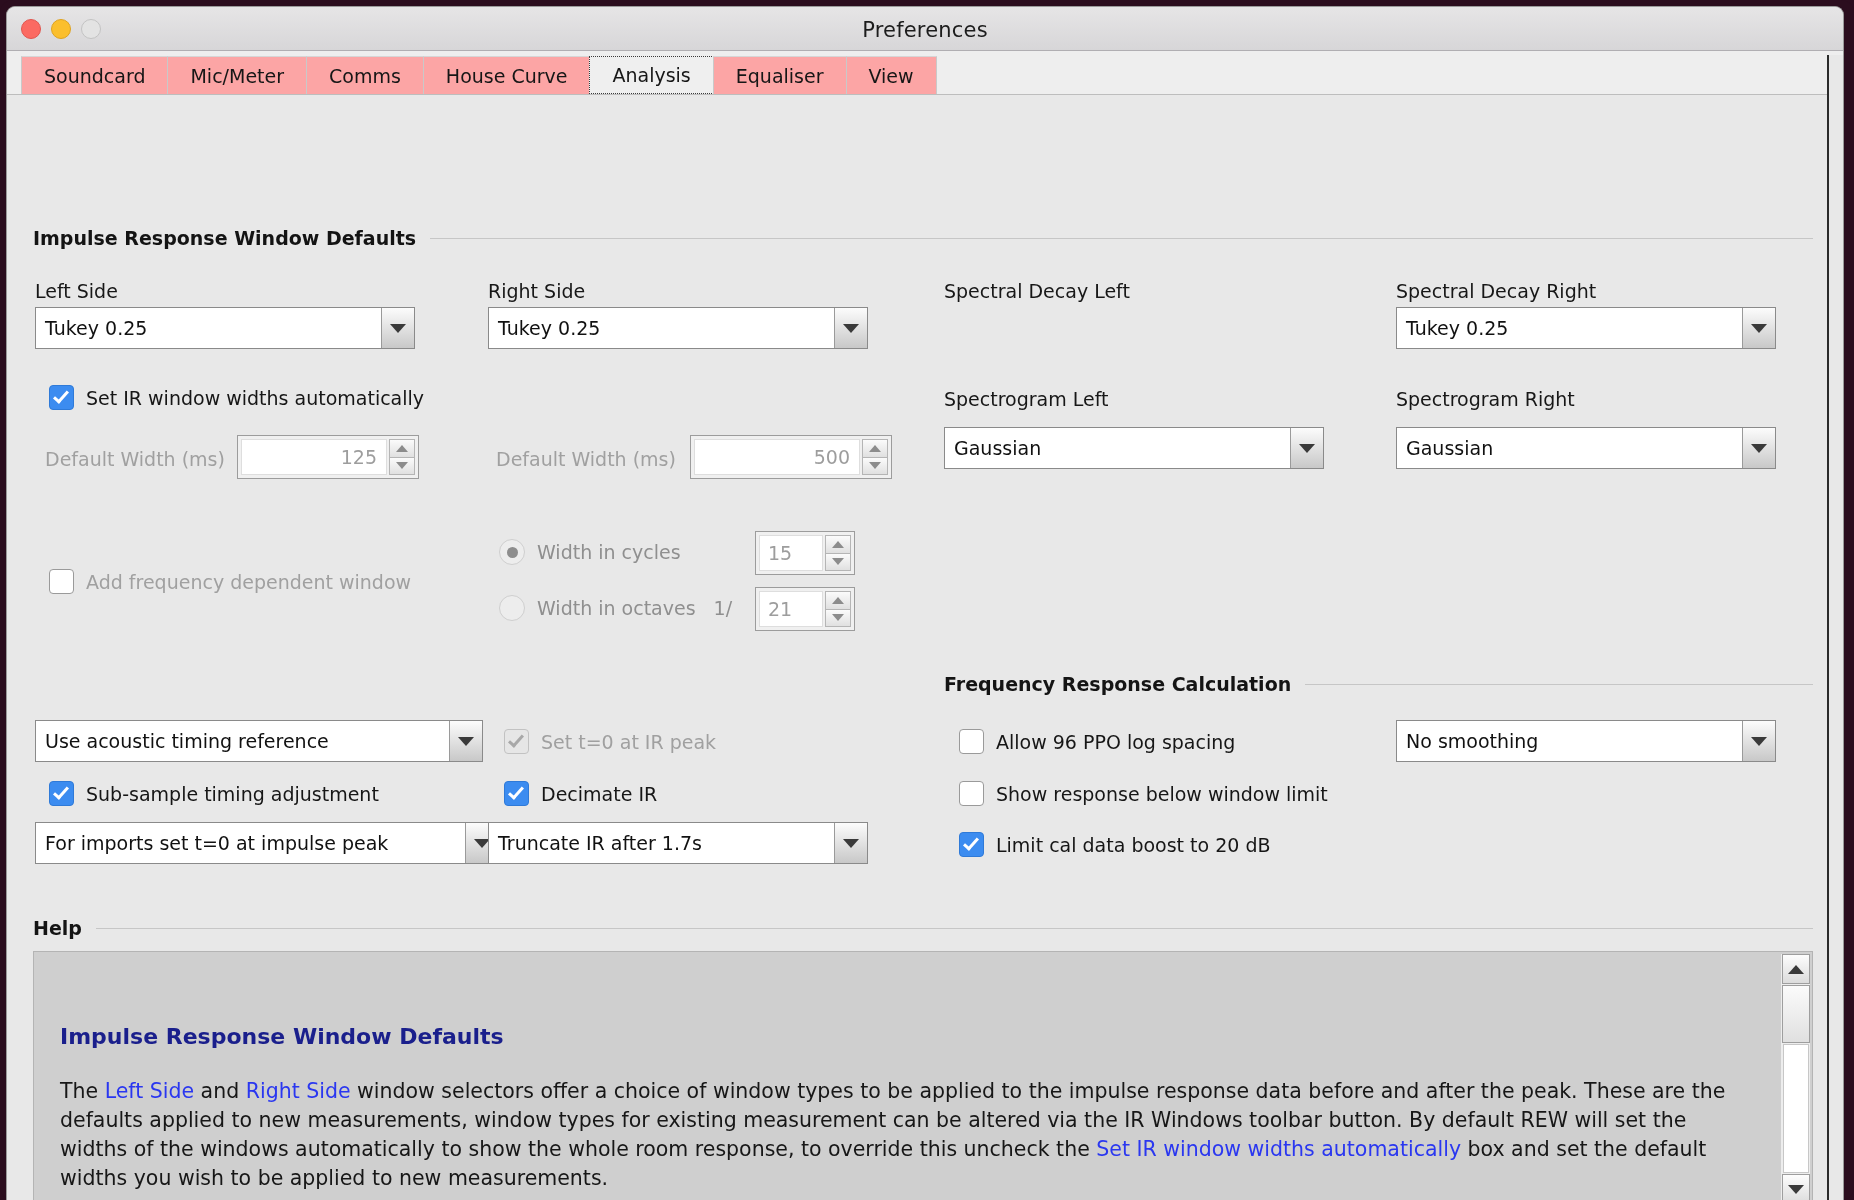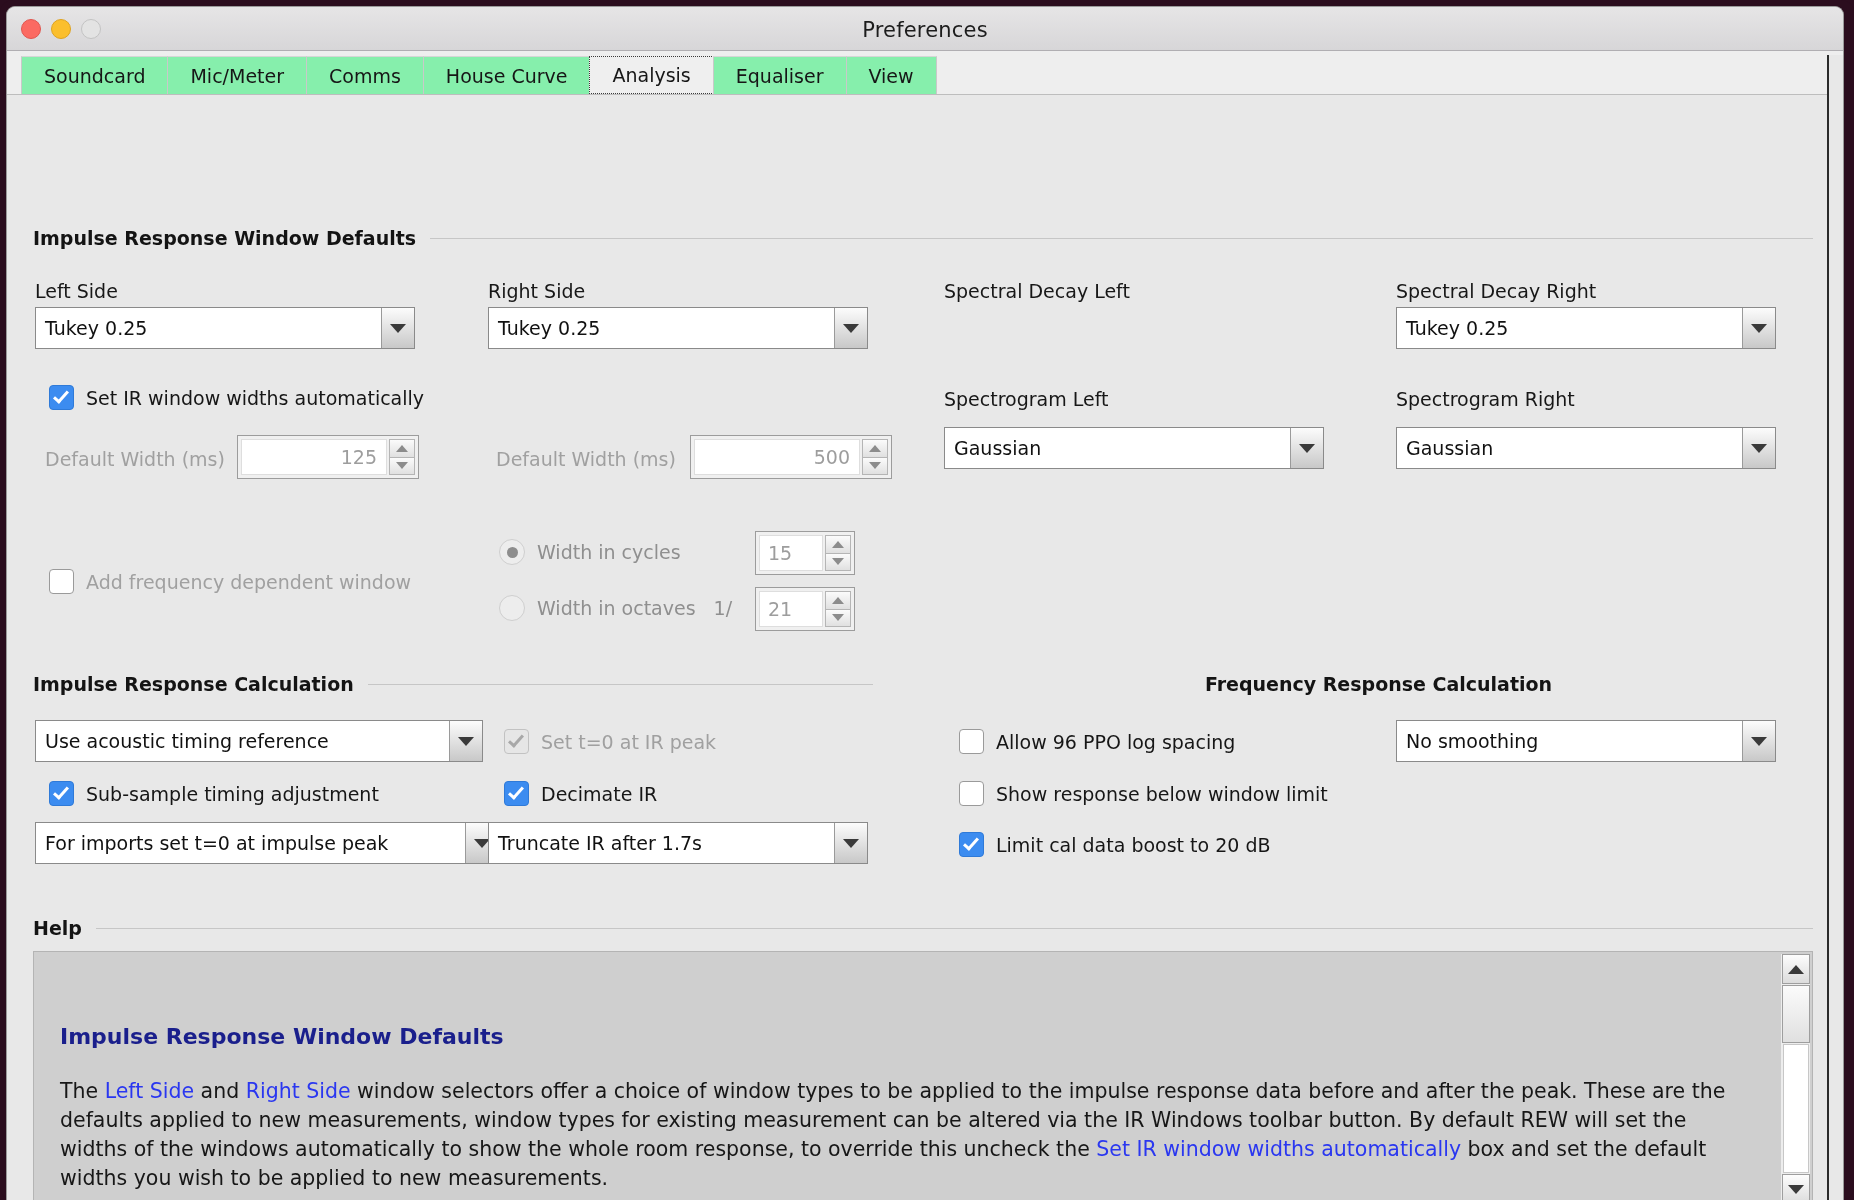--- a/index.html
+++ b/index.html
@@ -59,21 +59,21 @@
     display: flex;
     align-items: flex-end;
   }
   .tab {
     position: relative;
     height: 38px;
     padding: 0 22px;
     display: flex; align-items: center;
     font-size: 19px;
     color: #161616;
-    background: #86efac;
+    background: #fca5a5;
     border-left: 1px solid #c9c9c9;
     border-right: 1px solid #c9c9c9;
     border-top: 1px solid #d6d6d6;
     margin-right: -1px;
     white-space: nowrap;
   }
   .tab.selected {
     background: #efefef;
     border: 1px dotted #3a3a3a;
   }
@@ -443,24 +443,20 @@
         <div class="btns">
           <div class="sbtn">
               <span class="tri-up"></span>
             </div>
           <div class="sbtn">
               <span class="tri-dn"></span>
             </div>
         </div>
       </div>
 
-      <div class="section-head" style="left:26px; top:578px; width:840px;">
-        <span>Impulse Response Calculation</span>
-        <span class="rule" style="flex:1;"></span>
-      </div>
 
       <div class="combo" style="left:28px; top:625px; width:448px;">
         <div class="val">Use acoustic timing reference</div>
         <div class="arrowbtn">
             <div class="caret"></div>
           </div>
       </div>
 
       <div class="cbwrap dim" style="left:497px; top:634px;">
         <span class="cb disabled-on">
@@ -490,21 +486,21 @@
           </div>
       </div>
 
       <div class="combo" style="left:481px; top:727px; width:380px;">
         <div class="val">Truncate IR after 1.7s</div>
         <div class="arrowbtn">
             <div class="caret"></div>
           </div>
       </div>
 
-      <div class="section-head" style="left:937px; top:578px; width:869px;flex-direction:column;">
+      <div class="section-head" style="left:937px; top:578px; width:869px;">
         <span>Frequency Response Calculation</span>
         <span class="rule" style="flex:1;"></span>
       </div>
 
       <div class="cbwrap" style="left:952px; top:634px;">
         <span class="cb off"></span>
         <span>Allow 96 PPO log spacing</span>
       </div>
 
       <div class="cbwrap" style="left:952px; top:686px;">

